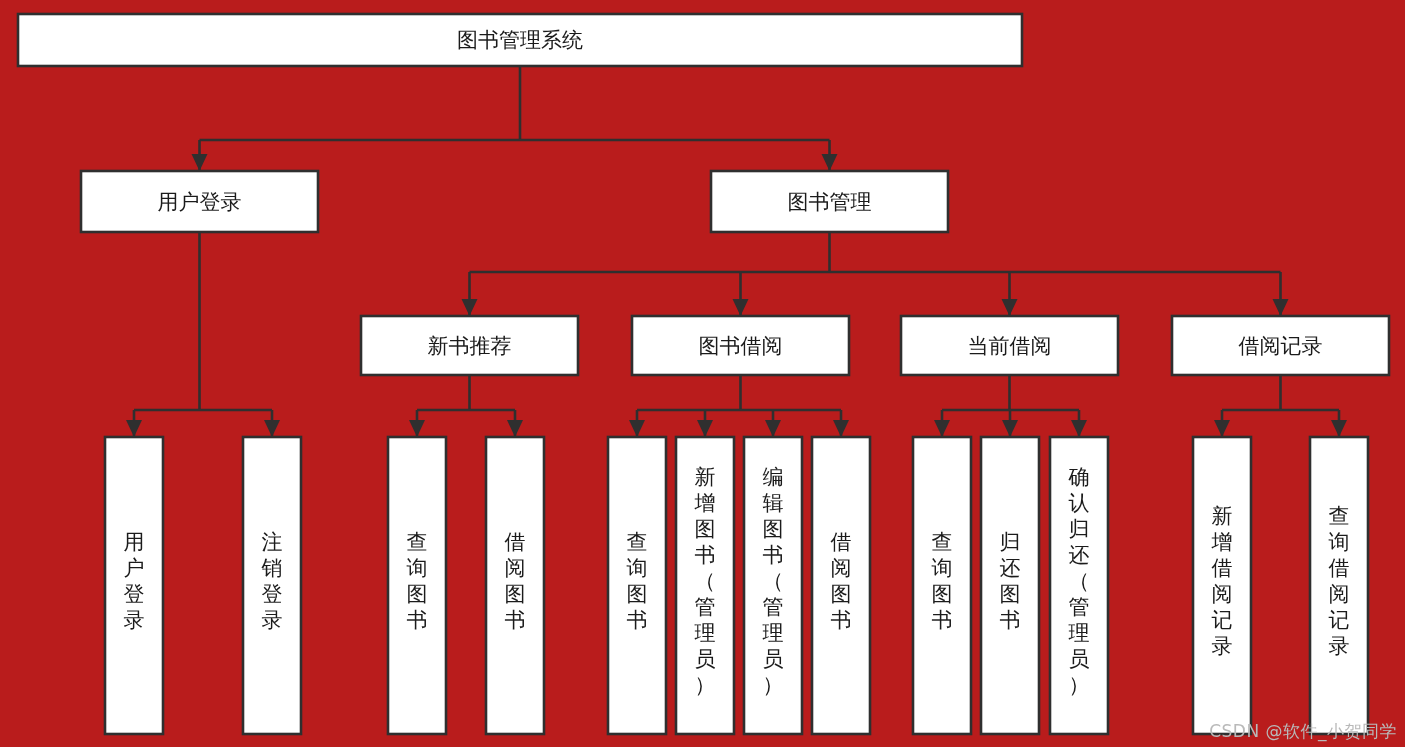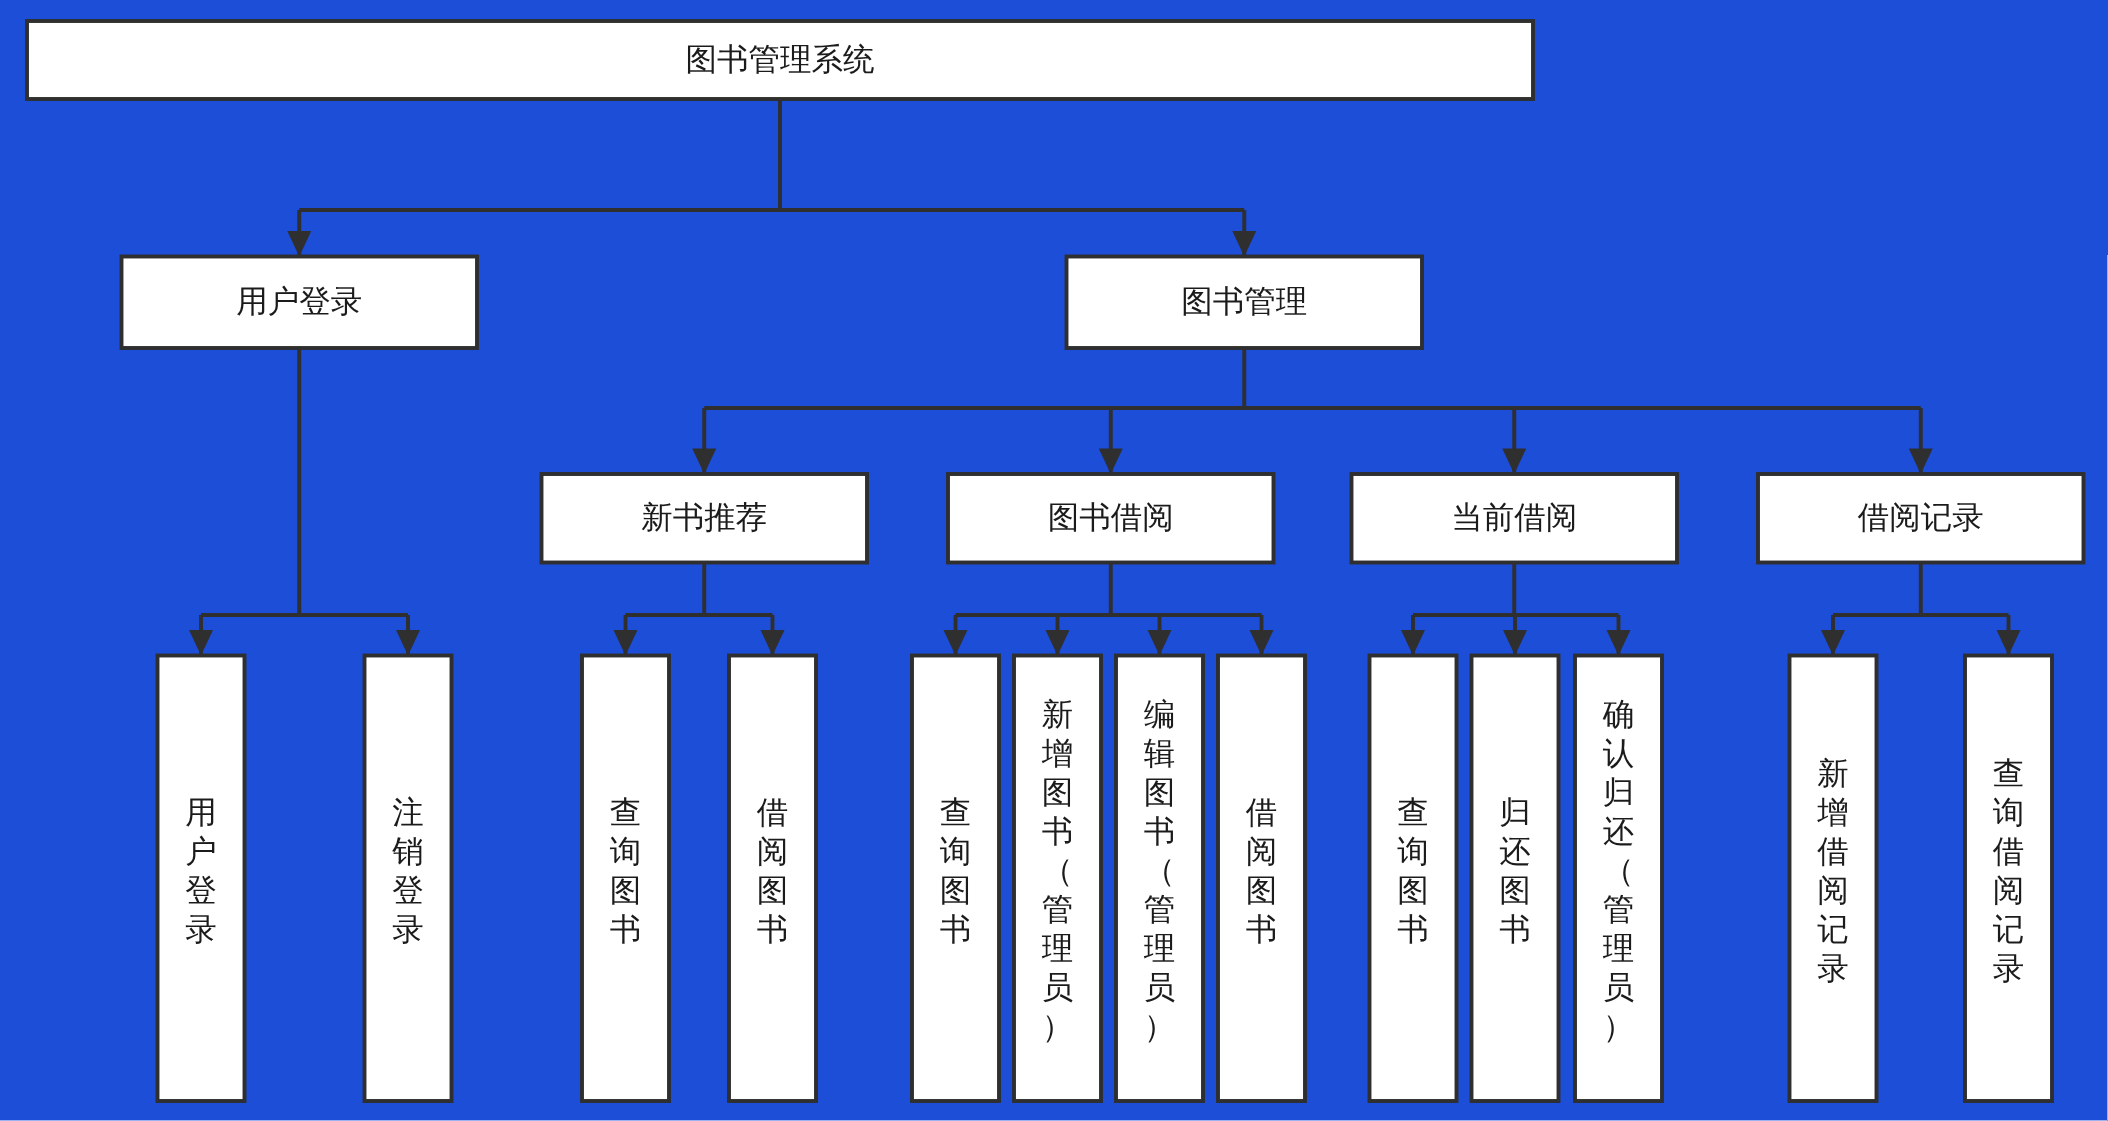--- a/index.html
+++ b/index.html
@@ -11,21 +11,21 @@
   body {
     width: 1405px;
     height: 747px;
     overflow: hidden;
     font-family: "DejaVu Sans", "Liberation Sans", sans-serif;
   }
   #diagram-root {
     position: relative;
     width: 1405px;
     height: 747px;
-    background: #1d4ed8;
+    background: #b91c1c;
   }
   svg#flowchart {
     position: absolute;
     top: 0;
     left: 0;
     width: 1405px;
     height: 747px;
     display: block;
   }
   .node-box {
@@ -203,13 +203,14 @@
         <g>
           <rect x="1193" y="437" width="58" height="297" class="node-box"></rect>
           <text x="1222" class="node-label-vertical"><tspan x="1222" y="522.5">新</tspan><tspan x="1222" y="548.5">增</tspan><tspan x="1222" y="574.5">借</tspan><tspan x="1222" y="600.5">阅</tspan><tspan x="1222" y="626.5">记</tspan><tspan x="1222" y="652.5">录</tspan></text>
         </g>
         <g>
           <rect x="1310" y="437" width="58" height="297" class="node-box"></rect>
           <text x="1339" class="node-label-vertical"><tspan x="1339" y="522.5">查</tspan><tspan x="1339" y="548.5">询</tspan><tspan x="1339" y="574.5">借</tspan><tspan x="1339" y="600.5">阅</tspan><tspan x="1339" y="626.5">记</tspan><tspan x="1339" y="652.5">录</tspan></text>
         </g>
       </g>
   </svg>
+  <div class="watermark-text">CSDN @软件_小贺同学</div>
 </div>
 
 </body></html>

